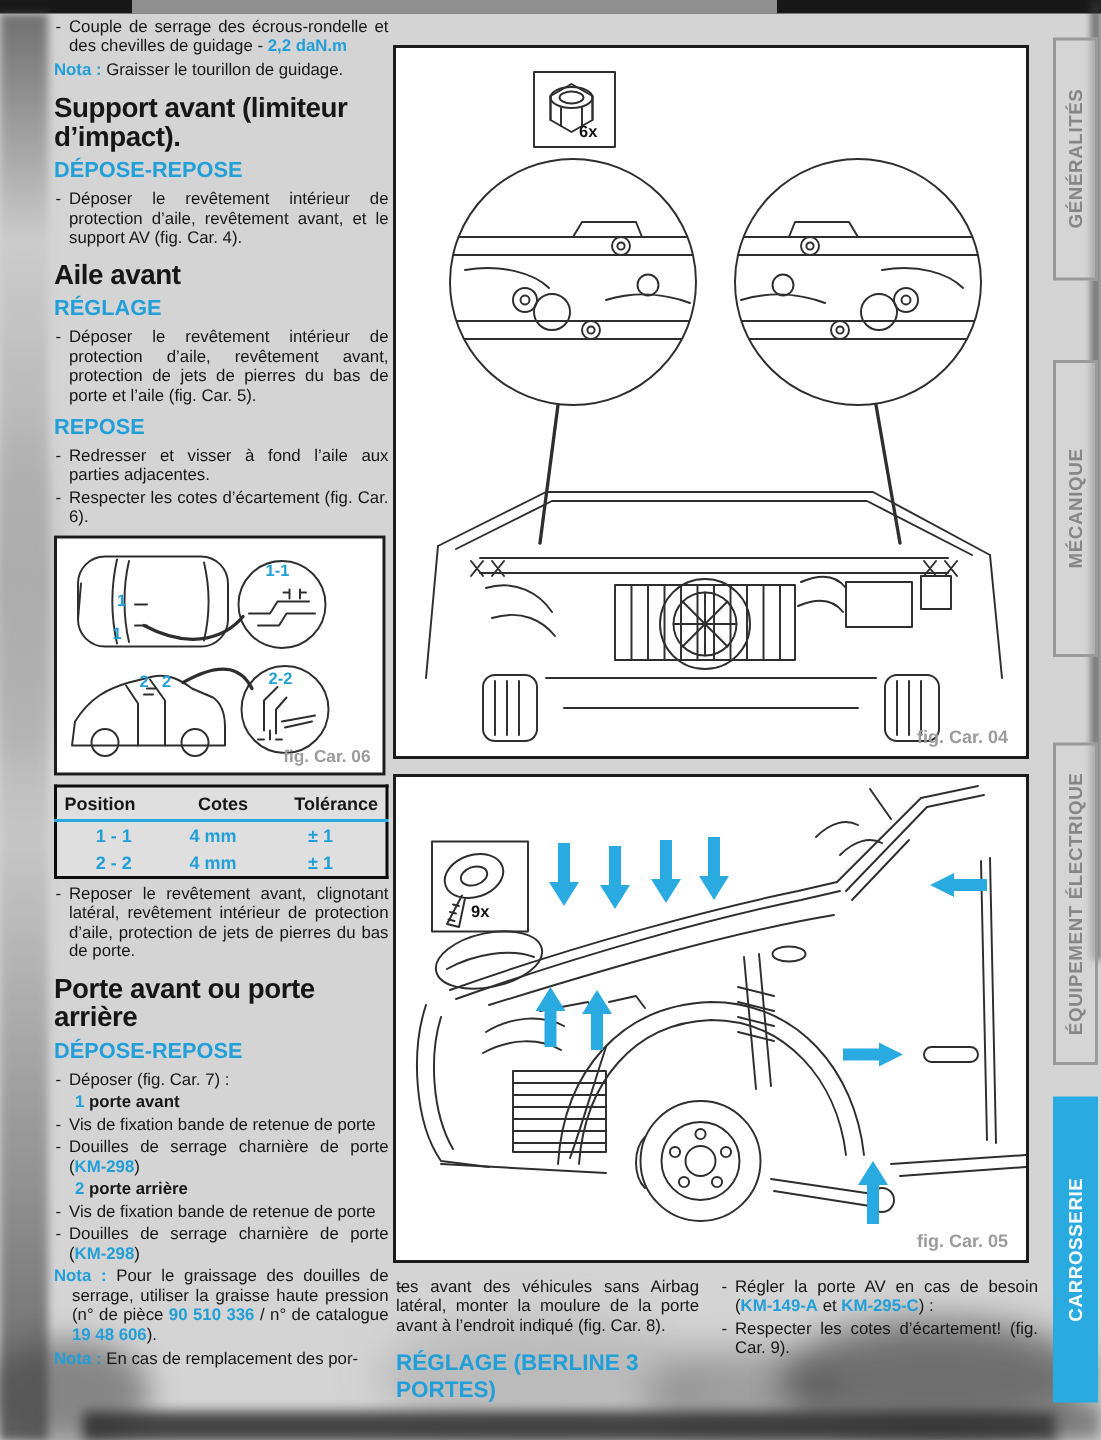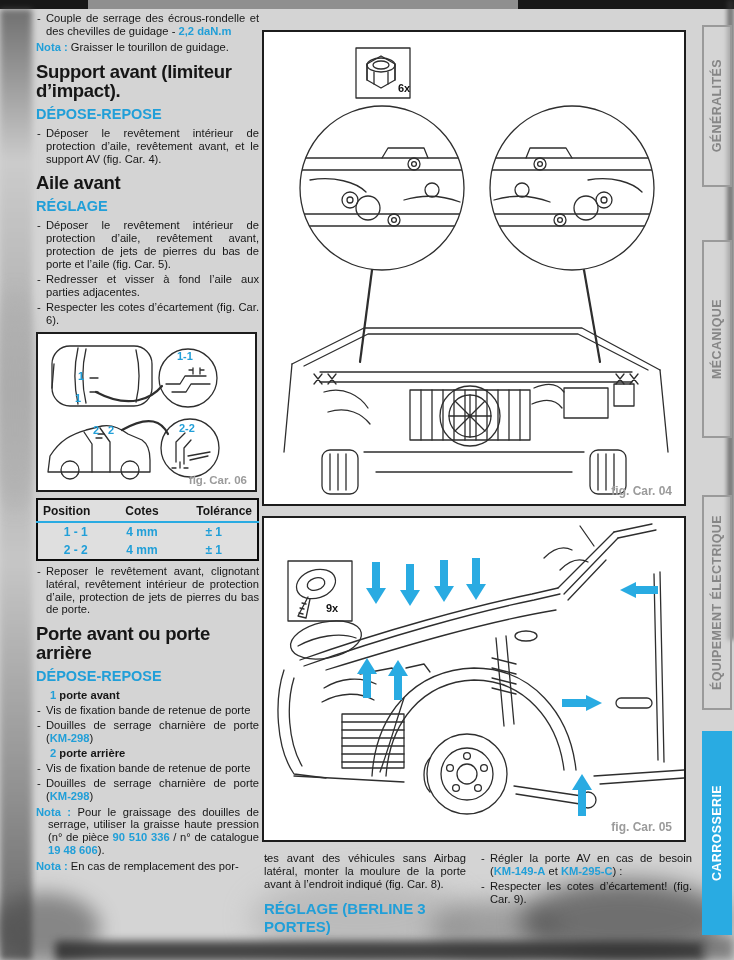--- a/index.html
+++ b/index.html
@@ -43,29 +43,29 @@
   h2{font-size:14.5px;line-height:15px;font-weight:bold;color:var(--accent-text);margin:7px 0 5px;}
 
   
   .fig{position:absolute;z-index:2;background:#fff;border:2px solid #1c1c1c;}
   .figcap{position:absolute;right:12px;bottom:6px;font-weight:bold;font-size:12px;color:var(--cap);}
   .fig svg{display:block;}
   .fig06{position:relative;z-index:2;width:221px;height:160px;margin:5px 0 6px;border-width:2px;}
   .fig06 .figcap{right:8px;bottom:4px;font-size:11.5px;}
   .fig04{left:262px;top:30px;width:424px;height:476px;}
   .fig05{left:262px;top:516px;width:424px;height:326px;}
-  .count-label{position:absolute;font-size:11px;font-weight:bold;color:#111;margin-left:12px;}
+  .count-label{position:absolute;font-size:11px;font-weight:bold;color:#111;}
   .mark{position:absolute;font-size:11px;font-weight:bold;color:var(--accent-text);}
   .dlabel{position:absolute;font-size:11px;font-weight:bold;color:var(--accent-text);}
 
   
   .spec{width:100%;border-collapse:collapse;border:2px solid #0c0c0c;margin:5px 0 4px;background:rgba(255,255,255,.25);}
   .spec th{font-size:12px;padding:4px 5px 3px;border-bottom:2px solid var(--accent);}
   .spec th:first-child{text-align:left;}
-  .spec th:nth-child(2){text-align:center;}
+  .spec th:nth-child(2){text-align:right;}
   .spec th:last-child{text-align:right;}
   .spec td{font-size:12px;font-weight:bold;color:var(--accent-text);text-align:center;padding:2px 4px;}
   .spec td:first-child{text-align:center;}
 
   
   .col-mid{position:absolute;z-index:2;left:264px;top:852px;width:202px;}
   .col-right{position:absolute;z-index:2;left:480px;top:852px;width:212px;}
   .col-mid .hd{font-size:15px;line-height:18px;font-weight:bold;color:var(--accent-text);margin-top:9px;}
 
   
@@ -100,20 +100,21 @@
   <p class="item"><span>Couple de serrage des écrous-rondelle et des chevilles de guidage - </span><span class="bv">2,2 daN.m</span></p>
   <p class="nota"><span class="bv">Nota :</span> <span>Graisser le tourillon de guidage.</span></p>
 
   <h1>Support avant (limiteur d’impact).</h1>
   <h2>DÉPOSE-REPOSE</h2>
   <p class="item">Déposer le revêtement intérieur de protection d’aile, revêtement avant, et le support AV (fig. Car. 4).</p>
 
   <h1>Aile avant</h1>
   <h2>RÉGLAGE</h2>
   <p class="item">Déposer le revêtement intérieur de protection d’aile, revêtement avant, protection de jets de pierres du bas de porte et l’aile (fig. Car. 5).</p>
+  <h2>REPOSE</h2>
   <p class="item">Redresser et visser à fond l’aile aux parties adjacentes.</p>
   <p class="item">Respecter les cotes d’écartement (fig. Car. 6).</p>
 
   <div class="fig fig06">
     <svg width="217" height="156" viewBox="0 0 217 156">
 
       <rect class="ln" x="14" y="12" width="100" height="60" rx="18"></rect>
       <path class="ln" d="M40,14 C36,32 36,52 40,70"></path>
       <path class="ln" d="M48,15 C44,32 44,52 48,69"></path>
       <path class="ln" d="M98,16 C102,33 102,51 98,68"></path>
@@ -170,20 +171,21 @@
         <td>4 mm</td>
         <td>± 1</td>
       </tr>
     </tbody>
   </table>
 
   <p class="item">Reposer le revêtement avant, clignotant latéral, revêtement intérieur de protection d’aile, protection de jets de pierres du bas de porte.</p>
 
   <h1>Porte avant ou porte arrière</h1>
   <h2>DÉPOSE-REPOSE</h2>
+  <p class="item">Déposer (fig. Car. 7) :</p>
 
   <p class="step"><span class="bv">1</span> <span>porte avant</span></p>
   <p class="item">Vis de fixation bande de retenue de porte</p>
   <p class="item"><span>Douilles de serrage charnière de porte (</span><span class="bv">KM-298</span><span>)</span></p>
 
   <p class="step"><span class="bv">2</span> <span>porte arrière</span></p>
   <p class="item">Vis de fixation bande de retenue de porte</p>
   <p class="item"><span>Douilles de serrage charnière de porte (</span><span class="bv">KM-298</span><span>)</span></p>
 
   <p class="nota"><span class="bv">Nota :</span> <span>Pour le graissage des douilles de serrage, utiliser la graisse haute pression (n° de pièce </span><span class="bv">90 510 336</span><span> / n° de catalogue </span><span class="bv">19 48 606</span><span>).</span></p>

